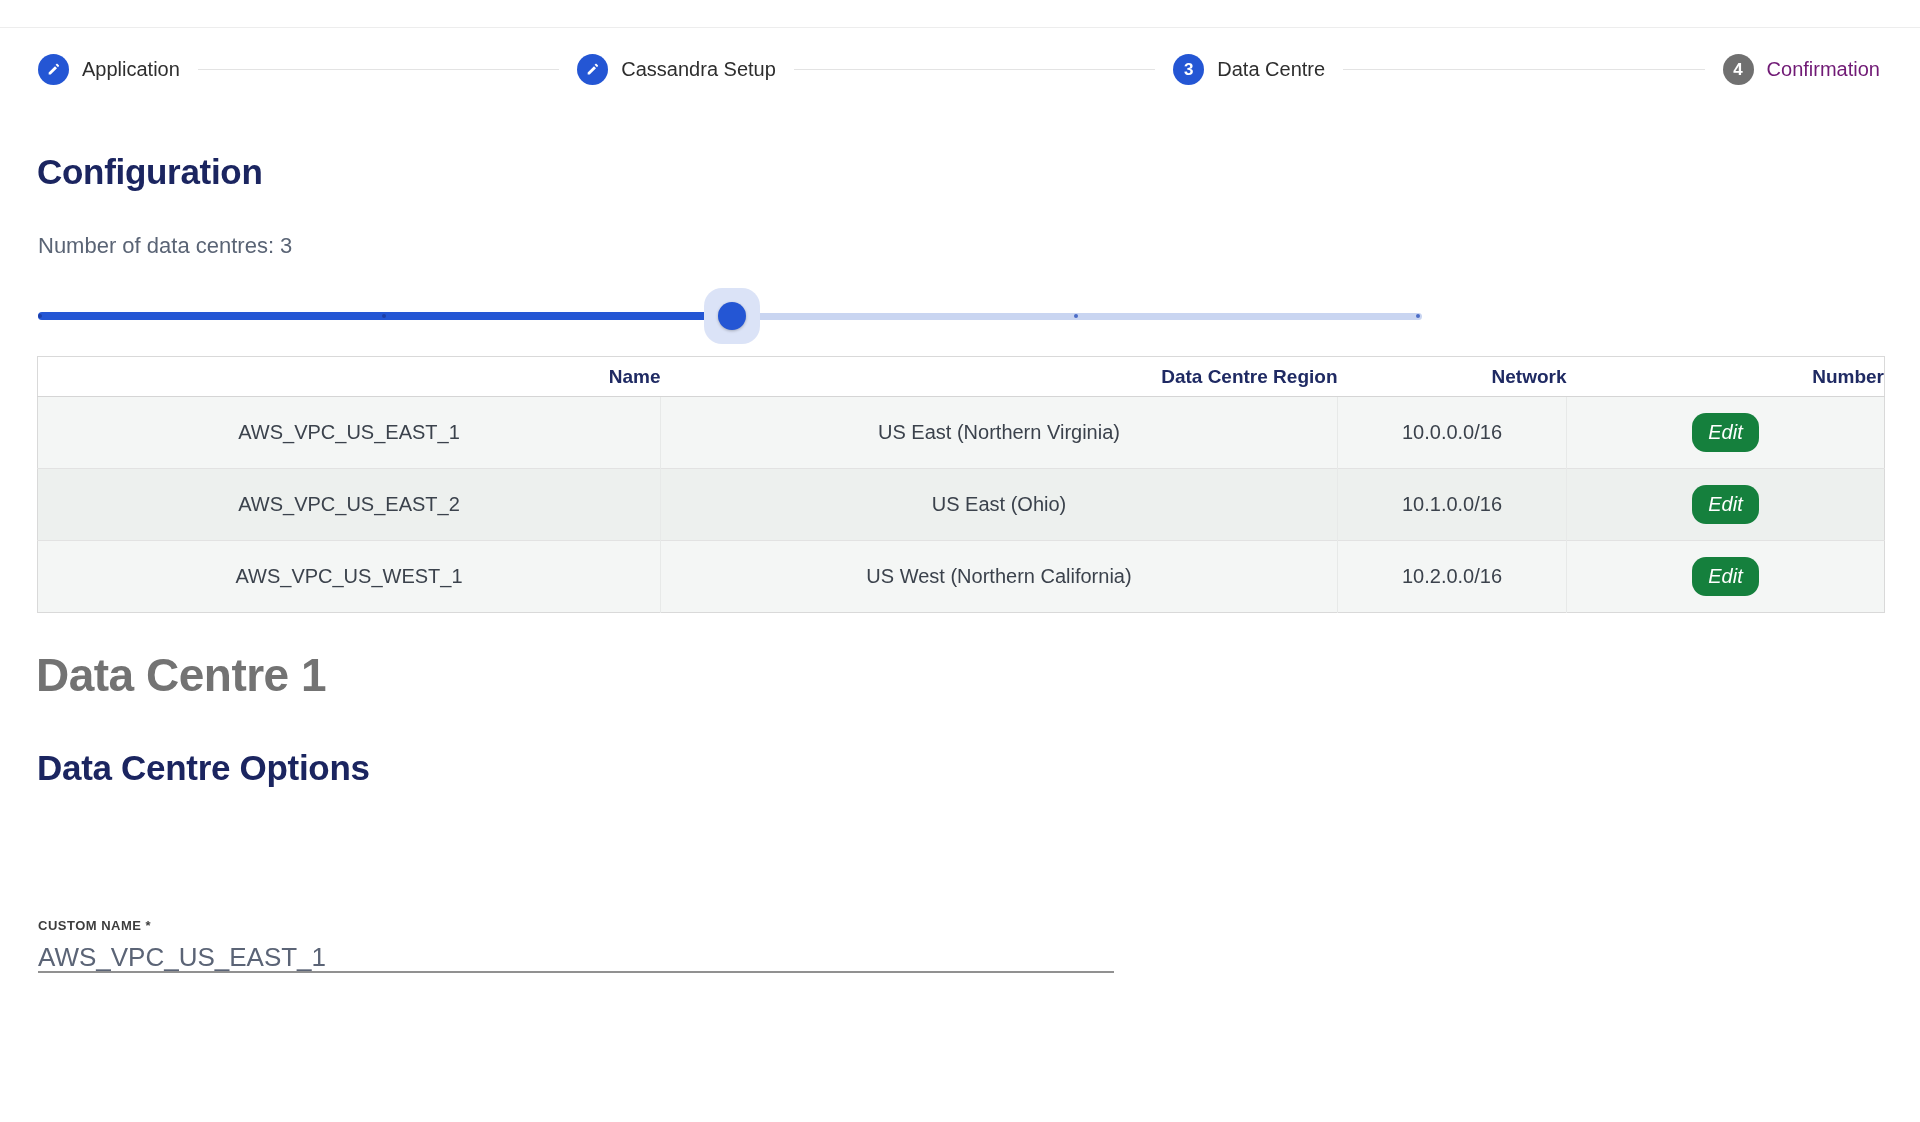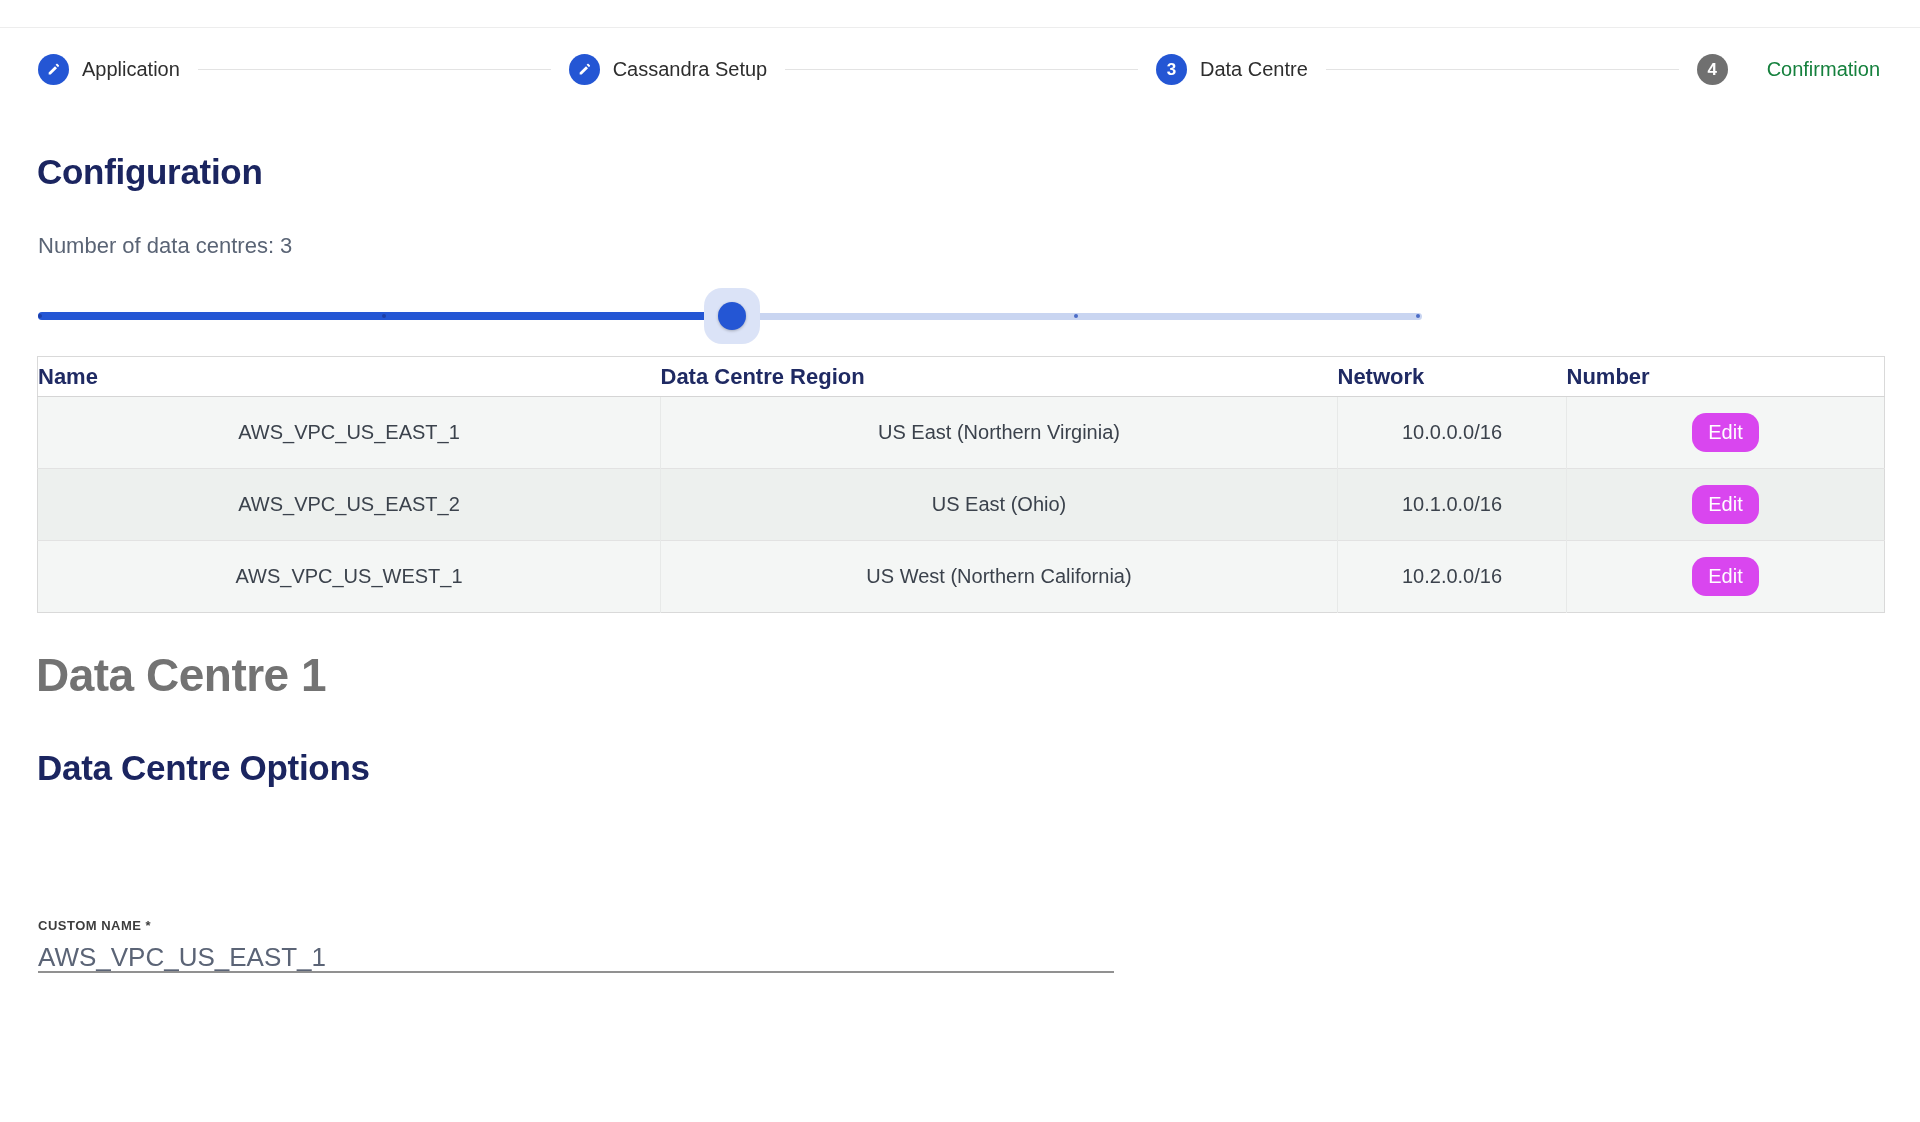--- a/index.html
+++ b/index.html
@@ -9,21 +9,21 @@
   .top-rule { position:absolute; top:27px; left:0; width:1920px; height:1px; background:#ededed; }
 
   
   .stepper { position:absolute; top:54px; left:38px; right:40px; display:flex; align-items:center; }
   .step { display:flex; align-items:center; gap:13px; flex:0 0 auto; }
   .step-circle { width:31px; height:31px; border-radius:50%; display:flex; align-items:center;
                  justify-content:center; font-size:17px; font-weight:bold; color:#fff; flex:0 0 auto; }
   .step-circle.blue { background:#2456d4; }
   .step-circle.gray { background:#707070; }
   .step-label { font-size:20px; color:#2e2e2e; white-space:nowrap; }
-  .step-label.inactive { color:#15803d;margin-left:26px; }
+  .step-label.inactive { color:#701a75; }
   .connector { flex:1 1 auto; height:1px; background:#e3e3e3; margin:0 18px; }
   .pencil-svg { width:15px; height:15px; display:block; }
 
   
   .h-config { position:absolute; top:152px; left:37px; font-size:35px; font-weight:800;
               color:#1b2560; letter-spacing:-0.3px; }
   .count-label { position:absolute; top:233px; left:38px; font-size:22px; color:#5a6475; }
 
   
   .slider { position:absolute; top:288px; left:38px; width:1384px; height:56px; }
@@ -39,30 +39,30 @@
   .slider .thumb { position:absolute; top:14px; left:680px; width:28px; height:28px;
                    border-radius:50%; background:#2456d4; box-shadow:0 1px 3px rgba(0,0,0,.25); }
 
   
   table.dc-table { position:absolute; top:356px; left:37px; width:1847px;
                    border-collapse:collapse; border:1px solid #d9d9d9; table-layout:fixed; }
   .dc-table col.c-name    { width:623px; }
   .dc-table col.c-region  { width:677px; }
   .dc-table col.c-network { width:229px; }
   .dc-table col.c-actions { width:318px; }
-  .dc-table th { height:40px; background:#fff; font-size:22px; font-weight:700; color:#1f2a63;
-                 text-align:left; border-bottom:1px solid #d5d5d5; }
+  .dc-table th { height:40px; background:#fff; font-size:19px; font-weight:700; color:#1f2a63;
+                 text-align:right; border-bottom:1px solid #d5d5d5; }
   .dc-table td { height:72px; font-size:20px; color:#3b424c; text-align:center;
                  border-top:1px solid #e2e2e2; }
   .dc-table tbody td + td { border-left:1px solid #e7e9e8; }
   .dc-table tr.stripe-a td { background:#f4f6f5; }
   .dc-table tr.stripe-b td { background:#edf0ee; }
   .edit-btn { display:inline-block; min-width:67px; height:39px; line-height:39px; padding:0 16px;
-              background:#d946ef; color:#fff; font-size:20px; border:none; border-radius:14px;
-              cursor:pointer; font-family:"Liberation Sans", sans-serif; }
+              background:#15803d; color:#fff; font-size:20px; border:none; border-radius:14px;
+              cursor:pointer; font-family:"Liberation Sans", sans-serif;font-style:italic; }
 
   
   .h-dc     { position:absolute; top:648px; left:36px; font-size:46px; font-weight:800;
               color:#737373; letter-spacing:-0.5px; }
   .h-dcopts { position:absolute; top:748px; left:37px; font-size:35px; font-weight:800;
               color:#1b2560; letter-spacing:-0.3px; }
 
   
   .field { position:absolute; left:38px; width:1076px; }
   .field .f-label { font-size:13px; font-weight:700; color:#3d3d3d; letter-spacing:0.5px; }

